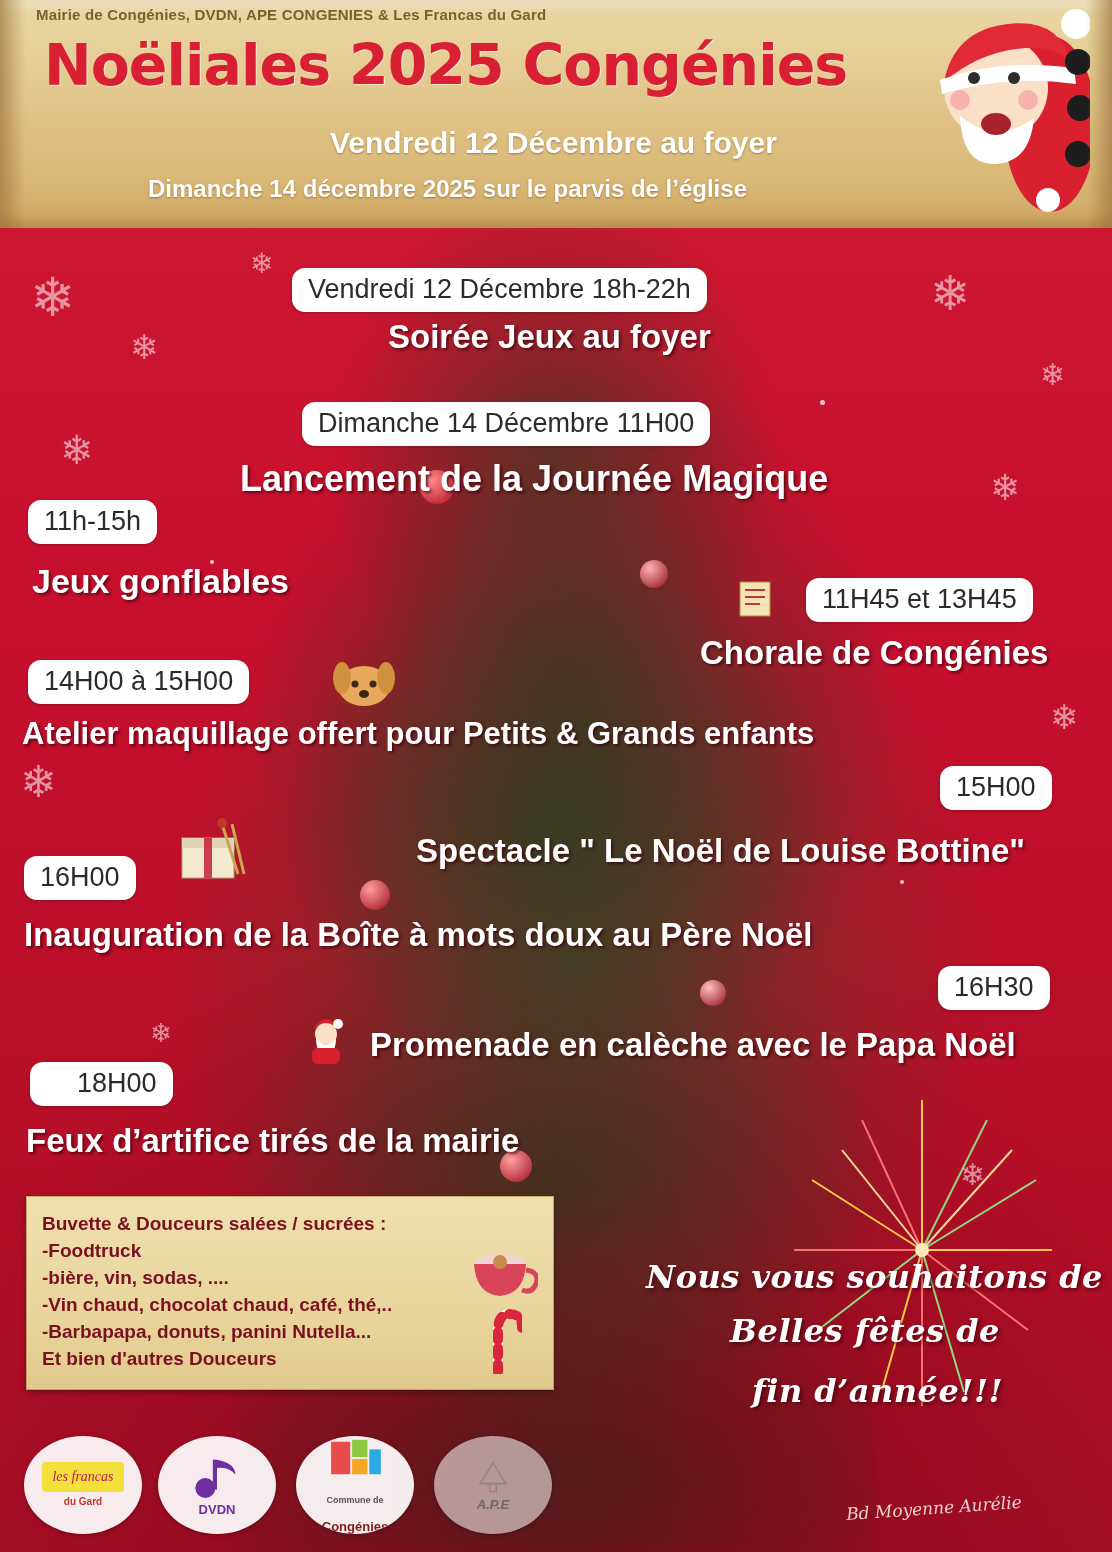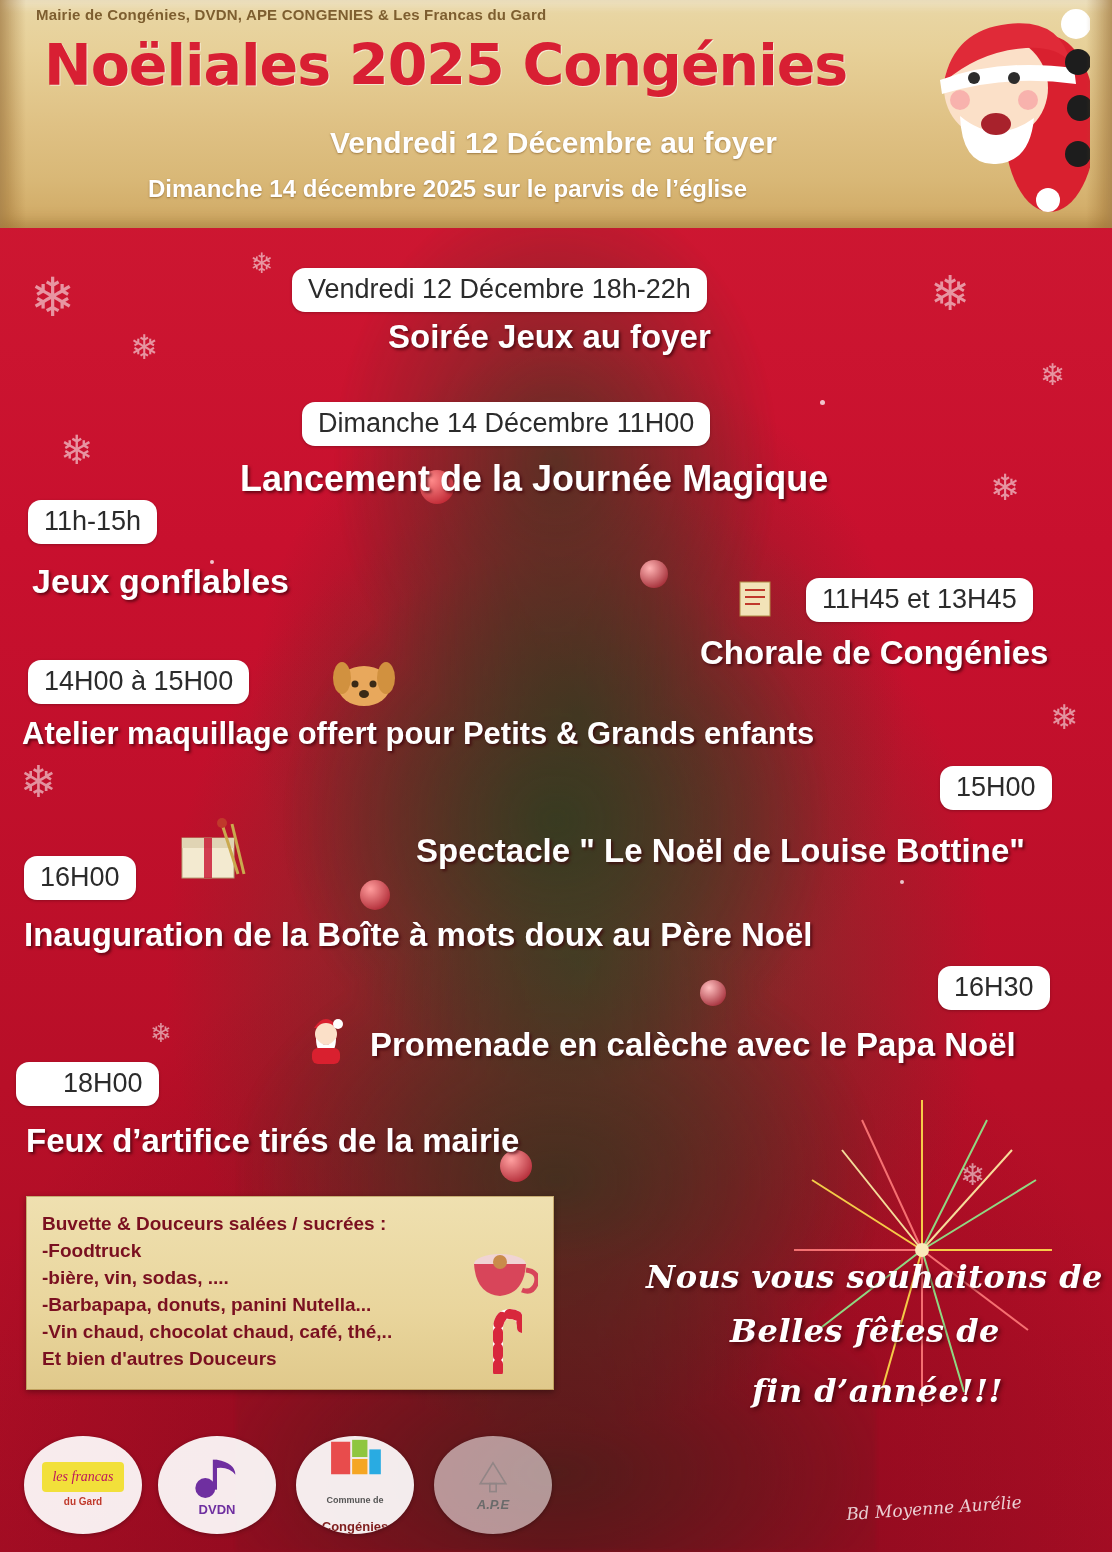--- a/index.html
+++ b/index.html
@@ -234,21 +234,21 @@
   <div class="chip" style="left:938px;top:966px;">16H30</div>
   <div class="evt" style="left:370px;top:1026px;font-size:33px;">Promenade en calèche avec le Papa Noël</div>
   <svg style="position:absolute;left:296px;top:1004px;width:60px;height:62px;" viewBox="0 0 60 62">
     <path d="M18 24 q12 -18 24 0 z" fill="#d9202f"></path>
     <circle cx="30" cy="30" r="11" fill="#fbe0c8"></circle>
     <path d="M20 34 q10 14 20 0 q0 16 -10 16 q-10 0 -10 -16z" fill="#ffffff"></path>
     <rect x="16" y="44" width="28" height="16" rx="6" fill="#d9202f"></rect>
     <circle cx="42" cy="20" r="5" fill="#ffffff"></circle>
   </svg>
 
-  <div class="chip" style="left:16px;top:1062px;padding-left:47px;">18H00</div>
+  <div class="chip" style="left:30px;top:1062px;padding-left:47px;">18H00</div>
   <div class="evt" style="left:26px;top:1122px;font-size:33px;">Feux d’artifice tirés de la mairie</div>
 
   <svg id="firework" viewBox="0 0 300 330">
     <g stroke-width="2" opacity=".95">
       <line x1="150" y1="170" x2="150" y2="20" stroke="#ffe14d"></line>
       <line x1="150" y1="170" x2="90" y2="40" stroke="#ff7b7b"></line>
       <line x1="150" y1="170" x2="215" y2="40" stroke="#8ef08e"></line>
       <line x1="150" y1="170" x2="40" y2="100" stroke="#ffe14d"></line>
       <line x1="150" y1="170" x2="264" y2="100" stroke="#8ef08e"></line>
       <line x1="150" y1="170" x2="22" y2="170" stroke="#ff7b7b"></line>
@@ -262,22 +262,22 @@
       <line x1="150" y1="170" x2="240" y2="70" stroke="#fff3a8"></line>
     </g>
     <circle cx="150" cy="170" r="7" fill="#fff6c2"></circle>
   </svg>
 
   <div id="buvette">
     <ul>
       <li>Buvette &amp; Douceurs salées / sucrées :</li>
       <li>-Foodtruck</li>
       <li>-bière, vin, sodas, ....</li>
+      <li>-Vin chaud, chocolat chaud, café, thé,..</li>
       <li>-Barbapapa, donuts, panini Nutella...</li>
-      <li>-Vin chaud, chocolat chaud, café, thé,..</li>
       <li>Et bien d'autres Douceurs</li>
     </ul>
     <svg class="cup" viewBox="0 0 70 66">
       <ellipse cx="32" cy="26" rx="26" ry="10" fill="#f0d4d4"></ellipse>
       <path d="M6 26 q2 30 26 32 q24 -2 26 -32z" fill="#d8455a"></path>
       <path d="M58 32 q14 2 10 14 q-4 10 -14 6" fill="none" stroke="#d8455a" stroke-width="5"></path>
       <circle cx="32" cy="24" r="7" fill="#c98b4b"></circle>
     </svg>
     <svg class="candy" viewBox="0 0 34 70">
       <path d="M10 68 L10 26 q0 -16 12 -16 q12 0 12 14" fill="none" stroke="#ffffff" stroke-width="10" stroke-linecap="round"></path>

